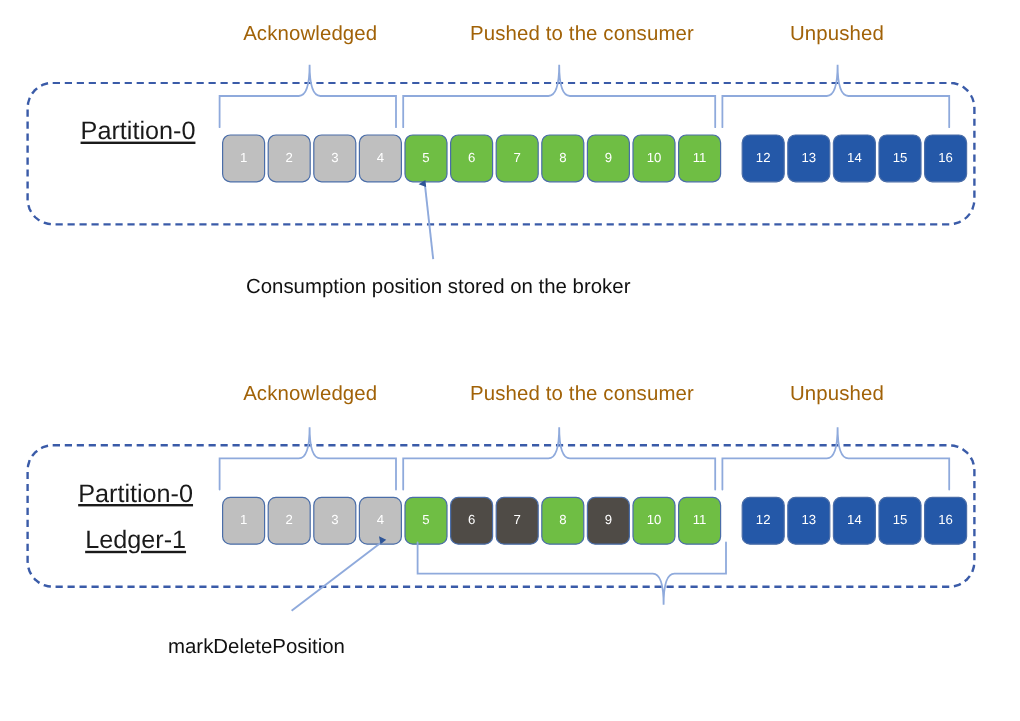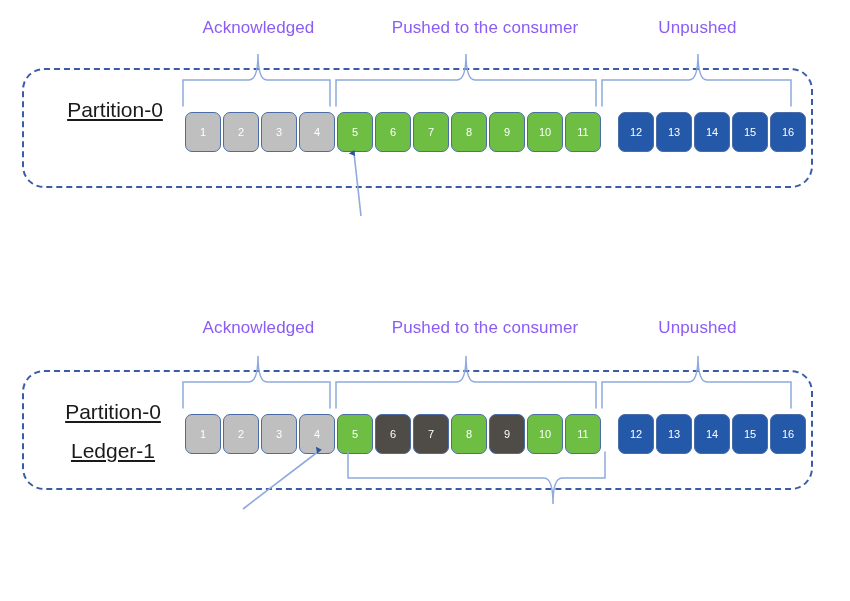--- a/index.html
+++ b/index.html
@@ -20,21 +20,21 @@
     left: 0; top: 0;
     width: 850px;
     height: 601px;
   }
 
   
   .seg-label {
     position: absolute;
     font-size: 17px;
     line-height: 20px;
-    color: #8b5cf6;
+    color: #a16207;
     white-space: nowrap;
     text-align: center;
     letter-spacing: 0.1px;
   }
 
   
   .panel {
     position: absolute;
     border: 2px dashed #3A5BA8;
     border-radius: 22px;
@@ -149,20 +149,21 @@
         <span>14</span>
       </div>
       <div class="msgbox blue" style="left: 717px; top: 112px; width: 36px; height: 40px;">
         <span>15</span>
       </div>
       <div class="msgbox blue" style="left: 755px; top: 112px; width: 36px; height: 40px;">
         <span>16</span>
       </div>
     </div>
 
+  <div class="caption" style="left:205px; top:228px;">Consumption position stored on the broker</div>
 
   <div class="seg-label" style="left:176px; top:318px; width:165px;">Acknowledged</div>
   <div class="seg-label" style="left:355px; top:318px; width:260px;">Pushed to the consumer</div>
   <div class="seg-label" style="left:630px; top:318px; width:135px;">Unpushed</div>
 
   <div class="panel" style="left:22px; top:370px; width:791px; height:120px;"></div>
 
   <div class="panel-title" style="left:38px; top:398px; width:150px;">Partition-0</div>
   <div class="panel-title" style="left:38px; top:425px; width:150px;margin-top:12px;">Ledger-1</div>
 
@@ -210,20 +211,21 @@
         <span>14</span>
       </div>
       <div class="msgbox blue" style="left: 717px; top: 414px; width: 36px; height: 40px;">
         <span>15</span>
       </div>
       <div class="msgbox blue" style="left: 755px; top: 414px; width: 36px; height: 40px;">
         <span>16</span>
       </div>
     </div>
 
+  <div class="caption" style="left:140px; top:528px;">markDeletePosition</div>
 
   <svg class="overlay" viewBox="0 0 850 601">
     <defs>
       <marker id="arrowUp" markerWidth="7" markerHeight="7" refX="3.2" refY="5.6" orient="auto" markerUnits="userSpaceOnUse">
         <path d="M3.2,0.4 L6.2,6.4 L0.2,6.4 Z" fill="#2F5597"></path>
       </marker>
     </defs>
 
     <g id="braces">
         <g>

